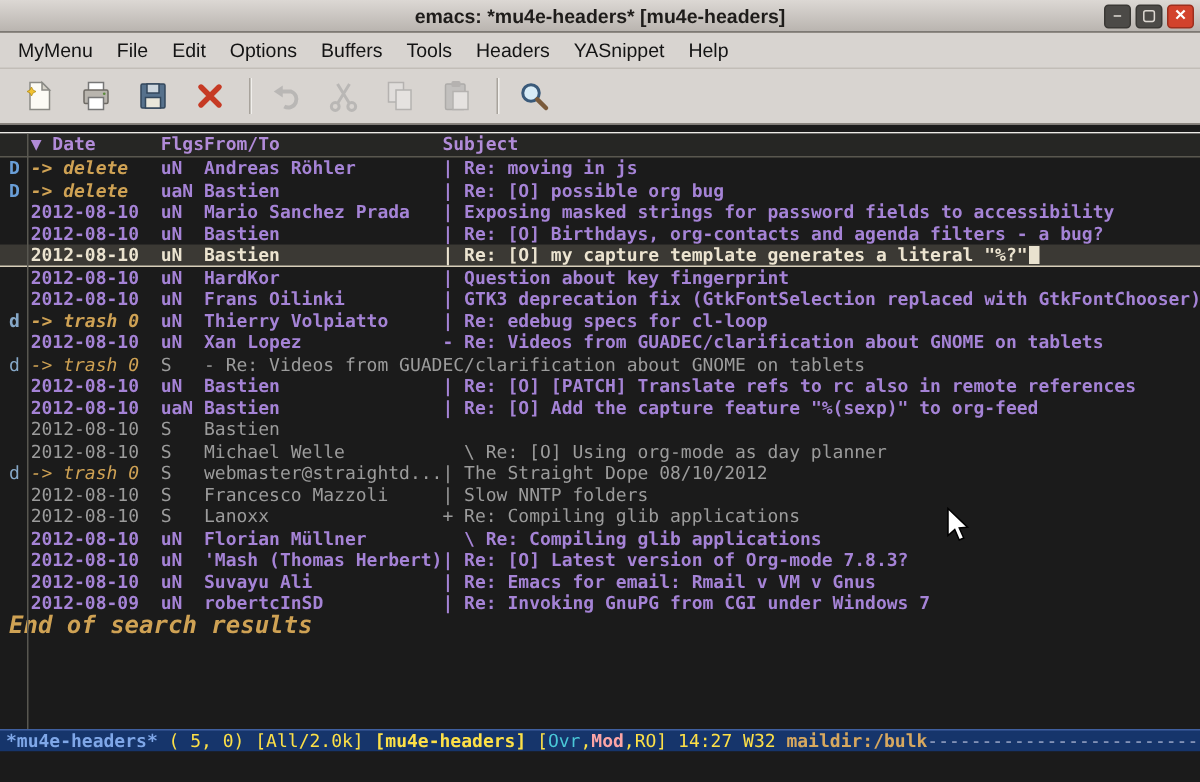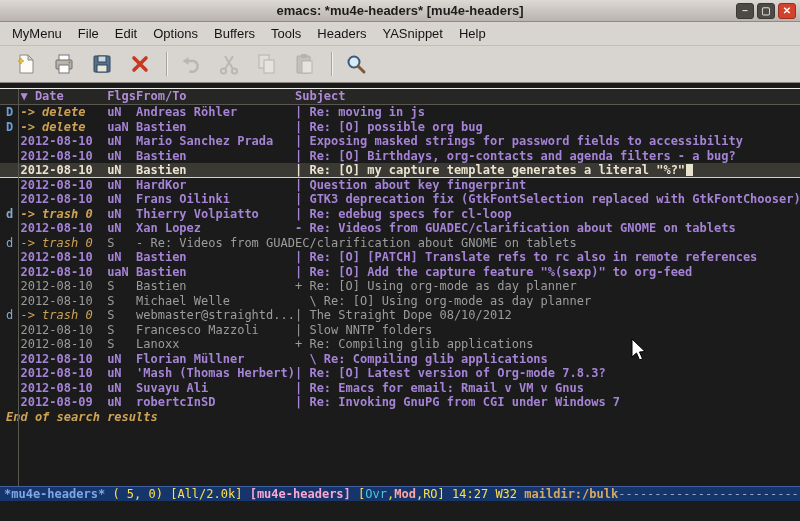--- a/index.html
+++ b/index.html
@@ -87,35 +87,35 @@
   .current > span, .current .subj-text {
     color:#ece4d0 !important; font-weight:bold; font-style:normal;
   }
   .cursor-block {
     display:inline-block; width:7px; height:12px; background:#e9e2cf;
     vertical-align:-2px; margin-left:1px;
   }
 
   .end-line {
     color:#cfa254; font-style:italic; font-weight:bold;
-    font-size:12px; line-height:14.5px; padding-left:6px; white-space:pre;
+    font-size:16px; line-height:14.5px; padding-left:6px; white-space:pre;
   }
 
   .vline { position:absolute; left:18px; top:0; bottom:0; width:1px; background:#585750; }
 
   
   .modeline {
     position:absolute; top:486px; left:0; width:800px; height:15px;
     background:#16356b; border-top:1px solid #3f5f9f;
     font-size:12px; line-height:14px; white-space:pre; padding-left:4px;
     overflow:hidden; color:#d4d4d4;
   }
   .ml-name    { color:#7fa7e8; font-weight:bold; }
   .ml-plain   { color:#fde047; }
-  .ml-mode    { color:#f9a8d4; font-weight:bold; }
+  .ml-mode    { color:#fde047; font-weight:bold; }
   .ml-ovr     { color:#4ac8d8; }
   .ml-mod     { color:#fca5a5; font-weight:bold; }
   .ml-maildir { color:#d7a85f; font-weight:bold; }
   .ml-dash    { color:#9aa7c7; }
 
   .echo { position:absolute; top:501px; left:0; width:800px; height:20px; background:#1b1b1b; }
 
   .mouse { position:absolute; left:630px; top:338px; z-index:50; }
 </style>
 </head>
@@ -299,21 +299,20 @@
     <span class="c-date">2012-08-10</span>
     <span class="c-flags">uaN</span>
     <span class="c-from">Bastien</span>
     <span class="c-subj"><span class="subj-text">| Re: [O] Add the capture feature "%(sexp)" to org-feed</span></span>
   </div>
         <div class="row read">
     <span class="c-mark"></span>
     <span class="c-date">2012-08-10</span>
     <span class="c-flags">S</span>
     <span class="c-from">Bastien</span>
-    <span class="c-subj"><span class="subj-text">+ Re: [O] Using org-mode as day planner</span></span>
   </div>
         <div class="row read">
     <span class="c-mark"></span>
     <span class="c-date">2012-08-10</span>
     <span class="c-flags">S</span>
     <span class="c-from">Michael Welle</span>
     <span class="c-subj" style="padding-left: 2ch;"><span class="subj-text">\ Re: [O] Using org-mode as day planner</span></span>
   </div>
         <div class="row read">
     <span class="c-mark mark-d">d</span>

